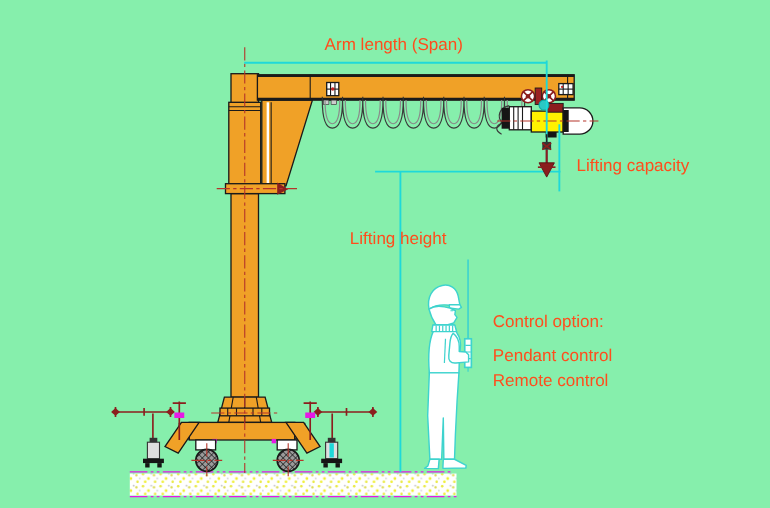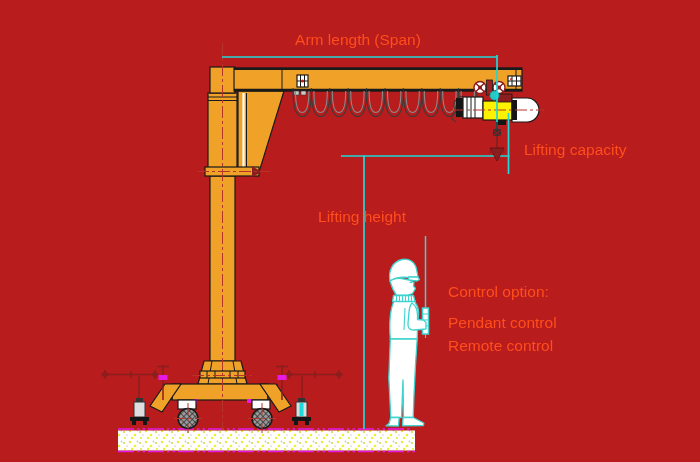--- a/index.html
+++ b/index.html
@@ -1,16 +1,16 @@
 <!DOCTYPE html>
 <html style="--crane-orange: #F0A127; --hoist-yellow: #FFF200; --label-orange: #FF4D1C; --dim-cyan: #1ED9D9; --person-cyan: #3ED3CE; --centerline-red: #B5342A; --hardware-red: #8B1E1E; --ground-magenta: #E619E6; --outline-black: #1A1A1A;"><head>
 <meta charset="utf-8">
 <style>
   html,body{margin:0;padding:0;background:#ffffff;}
-  .canvas{position:relative;width:700px;height:462px;background:#b91c1c;overflow:hidden;
+  .canvas{position:relative;width:700px;height:462px;background:#86efac;overflow:hidden;
           font-family:"Liberation Sans",sans-serif;}
   svg{position:absolute;left:0;top:0;}
   
   .orange{fill:var(--crane-orange);stroke:var(--outline-black);stroke-width:1.2;}
   .whitepart{fill:#ffffff;stroke:var(--outline-black);stroke-width:1.2;}
   .blackpart{fill:#151515;stroke:none;}
   .graypart{fill:#dedede;stroke:#333;stroke-width:1;}
   .thick{stroke:var(--outline-black);stroke-width:2.3;}
   .thin{stroke:var(--outline-black);stroke-width:1;}
   .cl{stroke:var(--centerline-red);stroke-width:1;stroke-dasharray:12 3 3 3;fill:none;}

